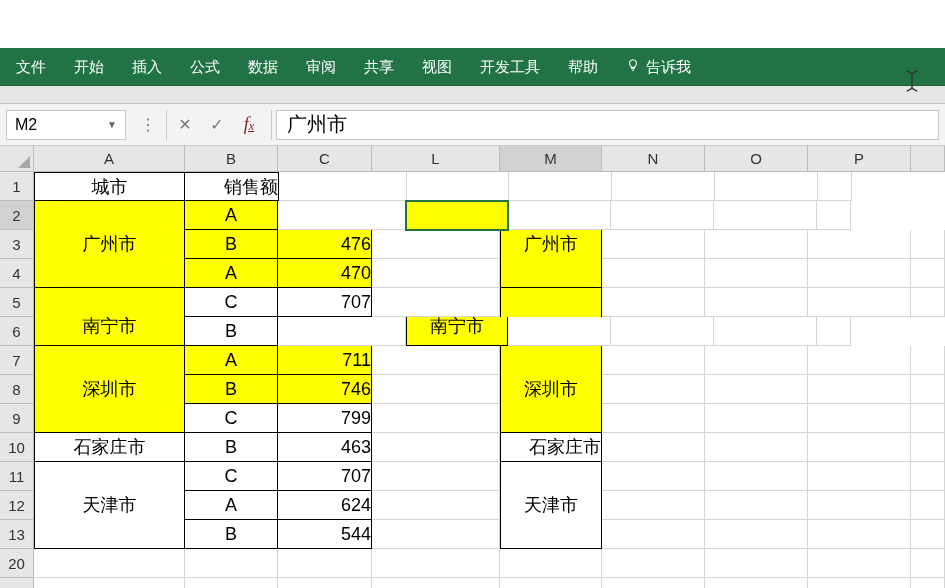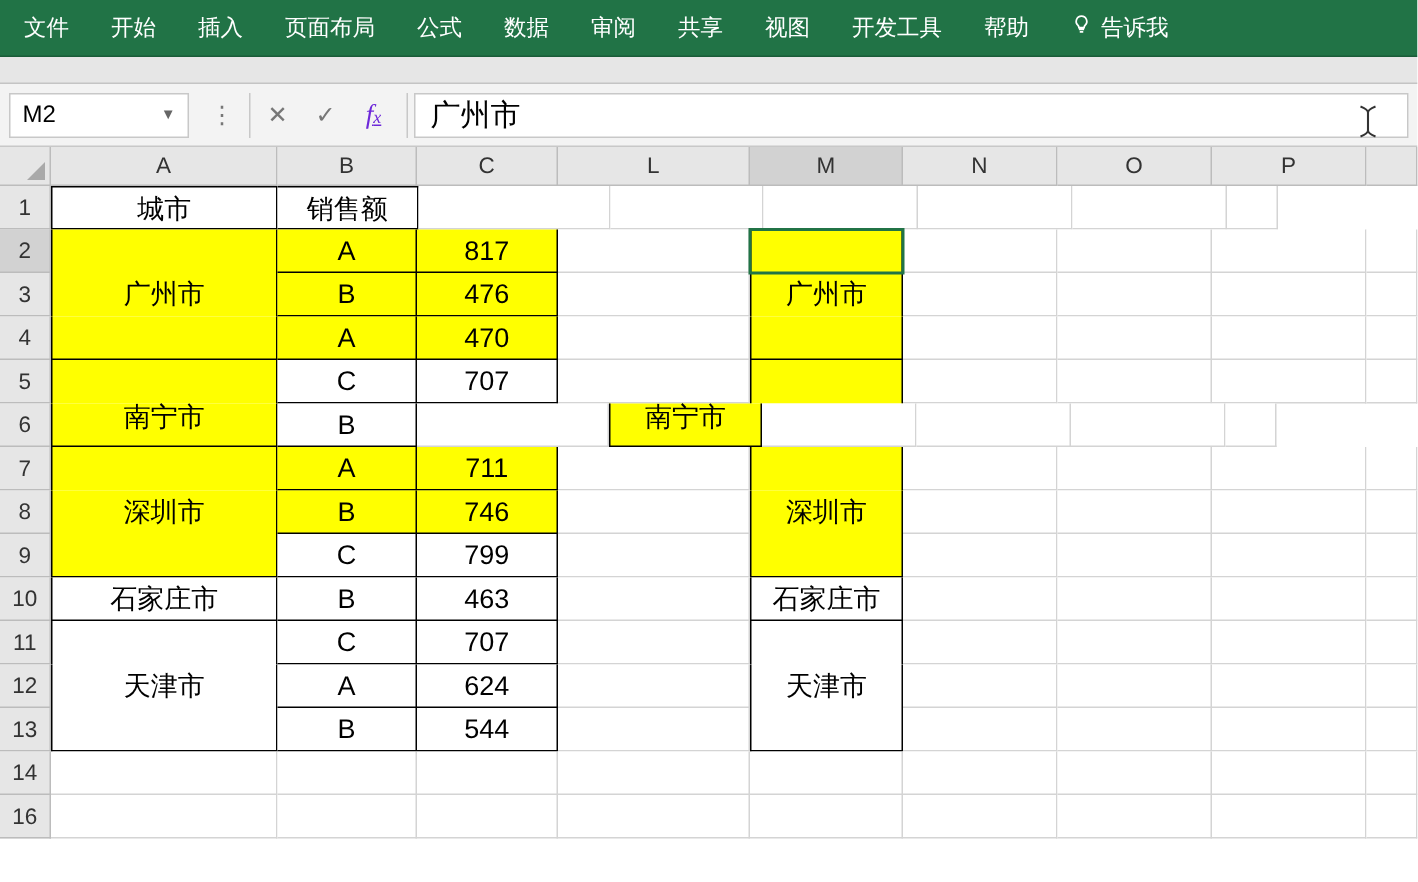--- a/index.html
+++ b/index.html
@@ -1,30 +1,30 @@
 <!DOCTYPE html>
 <html><head>
 <meta charset="utf-8">
 <style>
   * { box-sizing: border-box; margin: 0; padding: 0; }
   html, body { width: 945px; height: 588px; font-family: "Microsoft YaHei", Arial, sans-serif; font-size: 14px; background: #fff; overflow: hidden; }
   
-  .ribbon { background: #217346; height: 38px; display: flex; align-items: center; padding: 0 6px; border-bottom: 1px solid rgba(0,0,0,.2); }
+  .ribbon { background: #217346; height: 38px; display: flex; align-items: center; padding: 0 6px; border-bottom: 1px solid rgba(0,0,0,.2); margin-top: 48px; }
   .ribbon .tab { color: #fff; padding: 0 14px; height: 38px; line-height: 38px; font-size: 15px; cursor: default; white-space: nowrap; }
   .ribbon .tab.first { padding-left: 10px; }
   .ribbon .bulb { display: inline-block; margin-right: 6px; }
   
   .toolstrip { background: #e6e6e6; height: 18px; border-bottom: 1px solid #c4c4c4; }
   
   .fbar { height: 42px; background: #f3f3f3; display: flex; align-items: center; border-bottom: 1px solid #c8c8c8; }
   .namebox { width: 120px; height: 30px; background: #fff; border: 1px solid #c8c8c8; margin-left: 6px; display: flex; align-items: center; padding: 0 8px; font-size: 16px; gap: 28px; }
   .namebox .dd { margin-left: auto; color: #666; font-size: 10px; }
   .fx-btn-group { display: flex; align-items: center; gap: 4px; margin: 0 8px; }
   .fx-dots, .fx-x, .fx-check, .fx-sym { color: #777; width: 28px; text-align: center; font-size: 16px; }
-  .fx-sym { font-style: italic; font-family: "Times New Roman", serif; font-size: 18px; color: #6d28d9; text-decoration: underline; }
+  .fx-sym { font-style: italic; font-family: "Times New Roman", serif; font-size: 18px; color: #7f1d1d; text-decoration: underline; }
   .fbar-sep { width: 1px; height: 30px; background: #c8c8c8; }
   .formula-input { flex: 1; height: 30px; background: #fff; border: 1px solid #c8c8c8; margin-left: 4px; margin-right: 6px; display: flex; align-items: center; padding: 0 10px; font-size: 20px; }
   .text-cursor { position: absolute; right: 24px; top: 68px; font-size: 24px; color: #333; font-family: serif; }
   
   .grid-wrap { position: relative; }
   
   .colhdr { display: flex; height: 26px; background: #e6e6e6; }
   .corner { width: 34px; border-right: 1px solid #bcbcbc; border-bottom: 1px solid #bcbcbc; background: #e6e6e6; position: relative; }
   .corner::after { content: ""; position: absolute; right: 3px; bottom: 3px; width: 0; height: 0; border-style: solid; border-width: 0 0 12px 12px; border-color: transparent transparent #a9a9a9 transparent; }
   .ch { text-align: center; line-height: 26px; border-right: 1px solid #bcbcbc; border-bottom: 1px solid #bcbcbc; color: #333; font-size: 15px; background: #e6e6e6; }
@@ -41,40 +41,39 @@
   .cC { width: 94px; }
   .cL { width: 128px; }
   .cM { width: 102px; }
   .cN { width: 103px; }
   .cO { width: 103px; }
   .cP { width: 103px; }
   .cQ { width: 34px; }
   
   .btop { border-top: 1.5px solid #000; }
   .bleft { border-left: 1.5px solid #000; }
-  .bright { border-right: 1.5px solid #000 !important; }
+  .bright { border-right: 1.5px solid #000 !important; text-align: right; }
   .bbot { border-bottom: 1.5px solid #000 !important; }
   .bmid-r { border-right: 1px solid #000 !important; }
   .bmid-b { border-bottom: 1px solid #000 !important; }
   
   .yellow { background: #ffff00 !important; }
   
   .merge-hold { border-bottom: none !important; }
   .active-cell { outline: 2px solid #217346; outline-offset: -1px; z-index: 2; }
   
   .merged-text { display: flex; align-items: center; justify-content: center; }
 </style>
 </head>
 <body>
 
 <div class="ribbon">
   <div class="tab first">文件</div>
   <div class="tab">开始</div>
   <div class="tab">插入</div>
-  <div class="tab">页面布局</div>
   <div class="tab">公式</div>
   <div class="tab">数据</div>
   <div class="tab">审阅</div>
   <div class="tab">共享</div>
   <div class="tab">视图</div>
   <div class="tab">开发工具</div>
   <div class="tab">帮助</div>
   <div class="tab">
     <span class="bulb">
       <svg width="14" height="14" viewBox="0 0 24 24" fill="none" stroke="#fff" stroke-width="2">
@@ -132,21 +131,20 @@
     <div class="cell cN"></div>
     <div class="cell cO"></div>
     <div class="cell cP"></div>
     <div class="cell cQ"></div>
   </div>
 
   <div class="row">
     <div class="rh sel">2</div>
     <div class="cell cA yellow bleft bmid-r merge-hold"></div>
     <div class="cell cB yellow bmid-r bmid-b">A</div>
-    <div class="cell cC yellow bright bmid-b">817</div>
     <div class="cell cL"></div>
     <div class="cell cM yellow btop bleft bright merge-hold active-cell"></div>
     <div class="cell cN"></div>
     <div class="cell cO"></div>
     <div class="cell cP"></div>
     <div class="cell cQ"></div>
   </div>
 
   <div class="row">
     <div class="rh">3</div>
@@ -284,21 +282,21 @@
     <div class="cell cC bright bbot">544</div>
     <div class="cell cL"></div>
     <div class="cell cM bleft bright bbot"></div>
     <div class="cell cN"></div>
     <div class="cell cO"></div>
     <div class="cell cP"></div>
     <div class="cell cQ"></div>
   </div>
 
   <div class="row">
-    <div class="rh">14</div>
+    <div class="rh">20</div>
     <div class="cell cA"></div>
       <div class="cell cB"></div>
       <div class="cell cC"></div>
       <div class="cell cL"></div>
       <div class="cell cM"></div>
       <div class="cell cN"></div>
       <div class="cell cO"></div>
       <div class="cell cP"></div>
       <div class="cell cQ"></div>
   </div>

